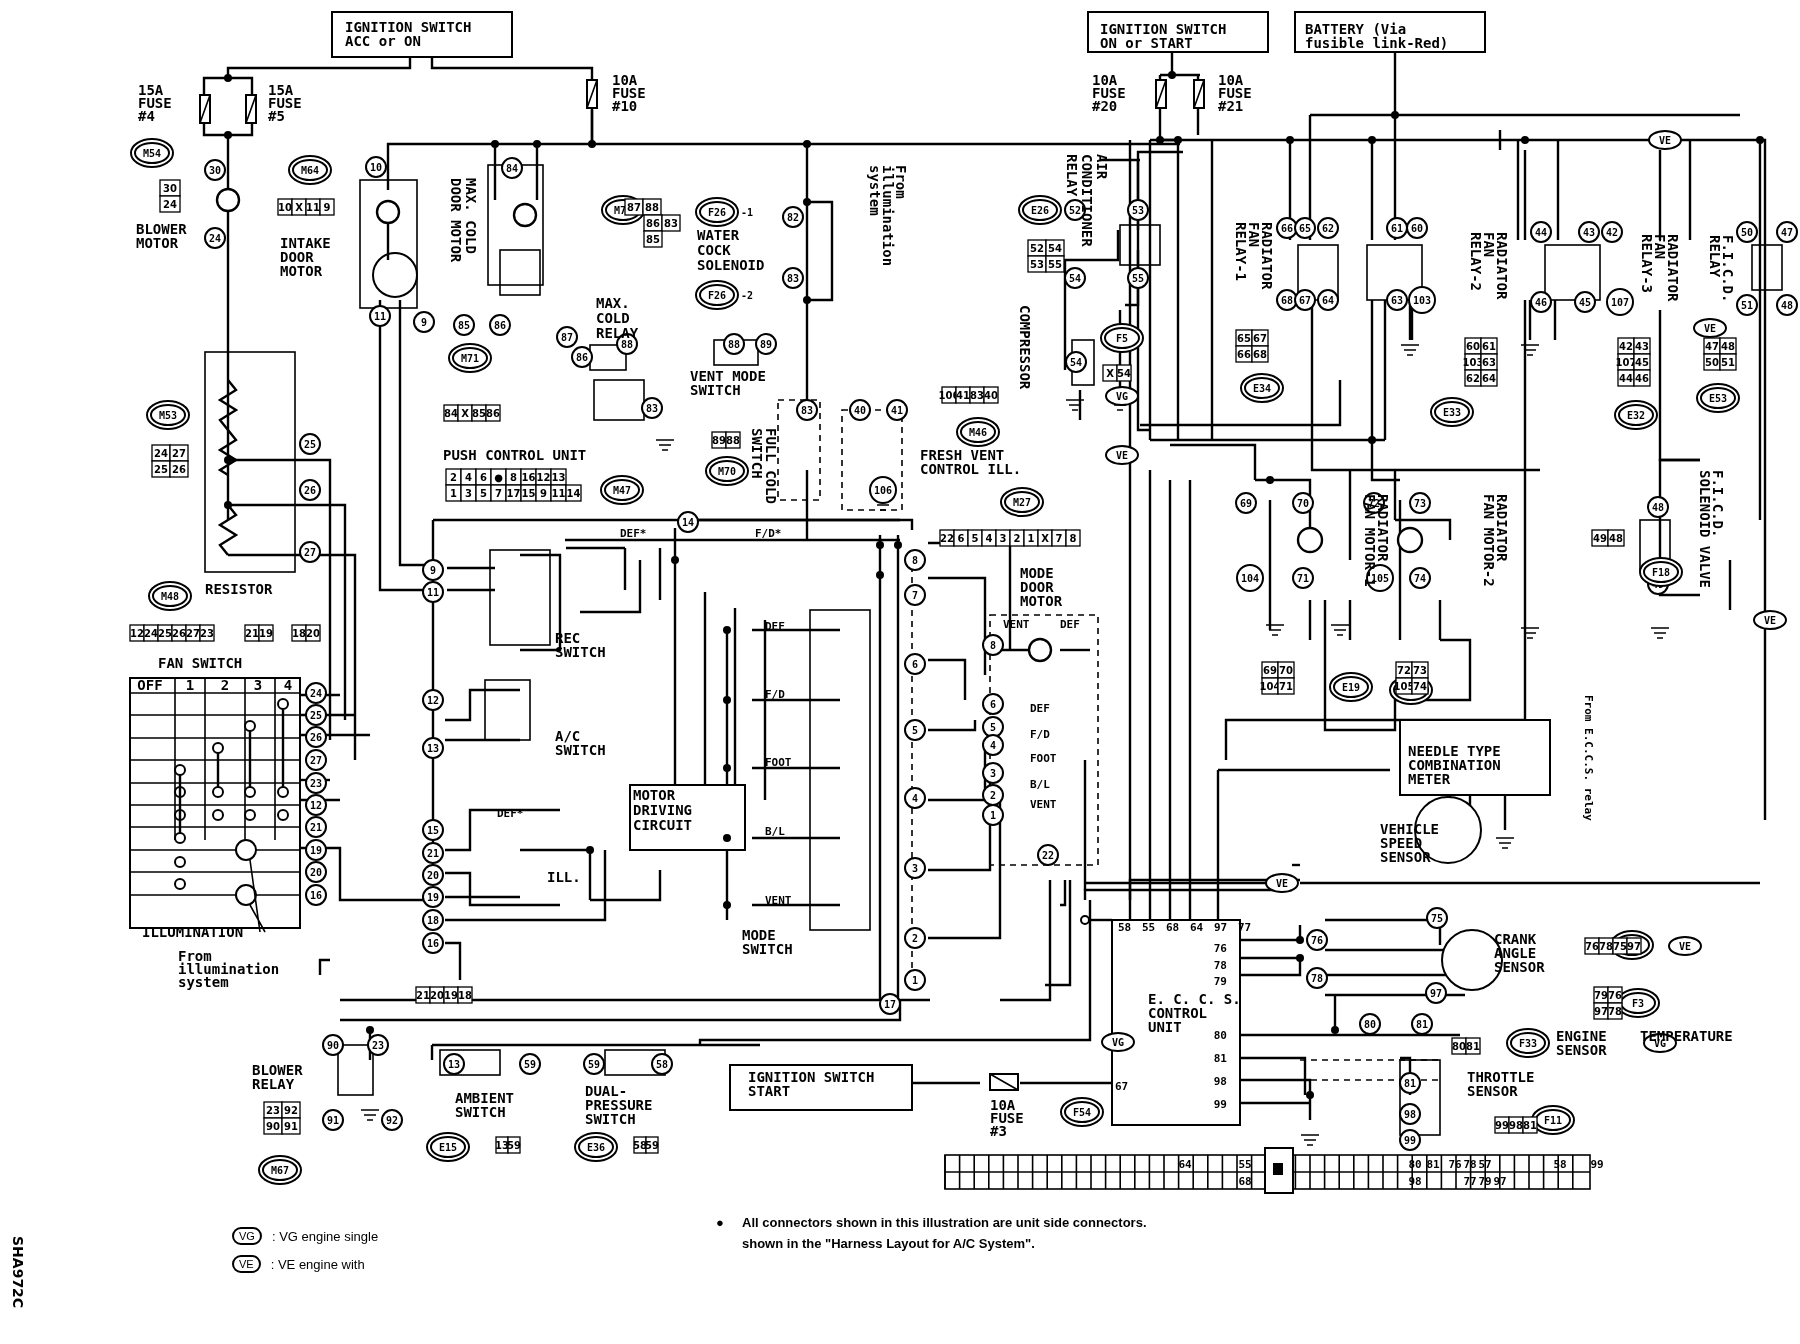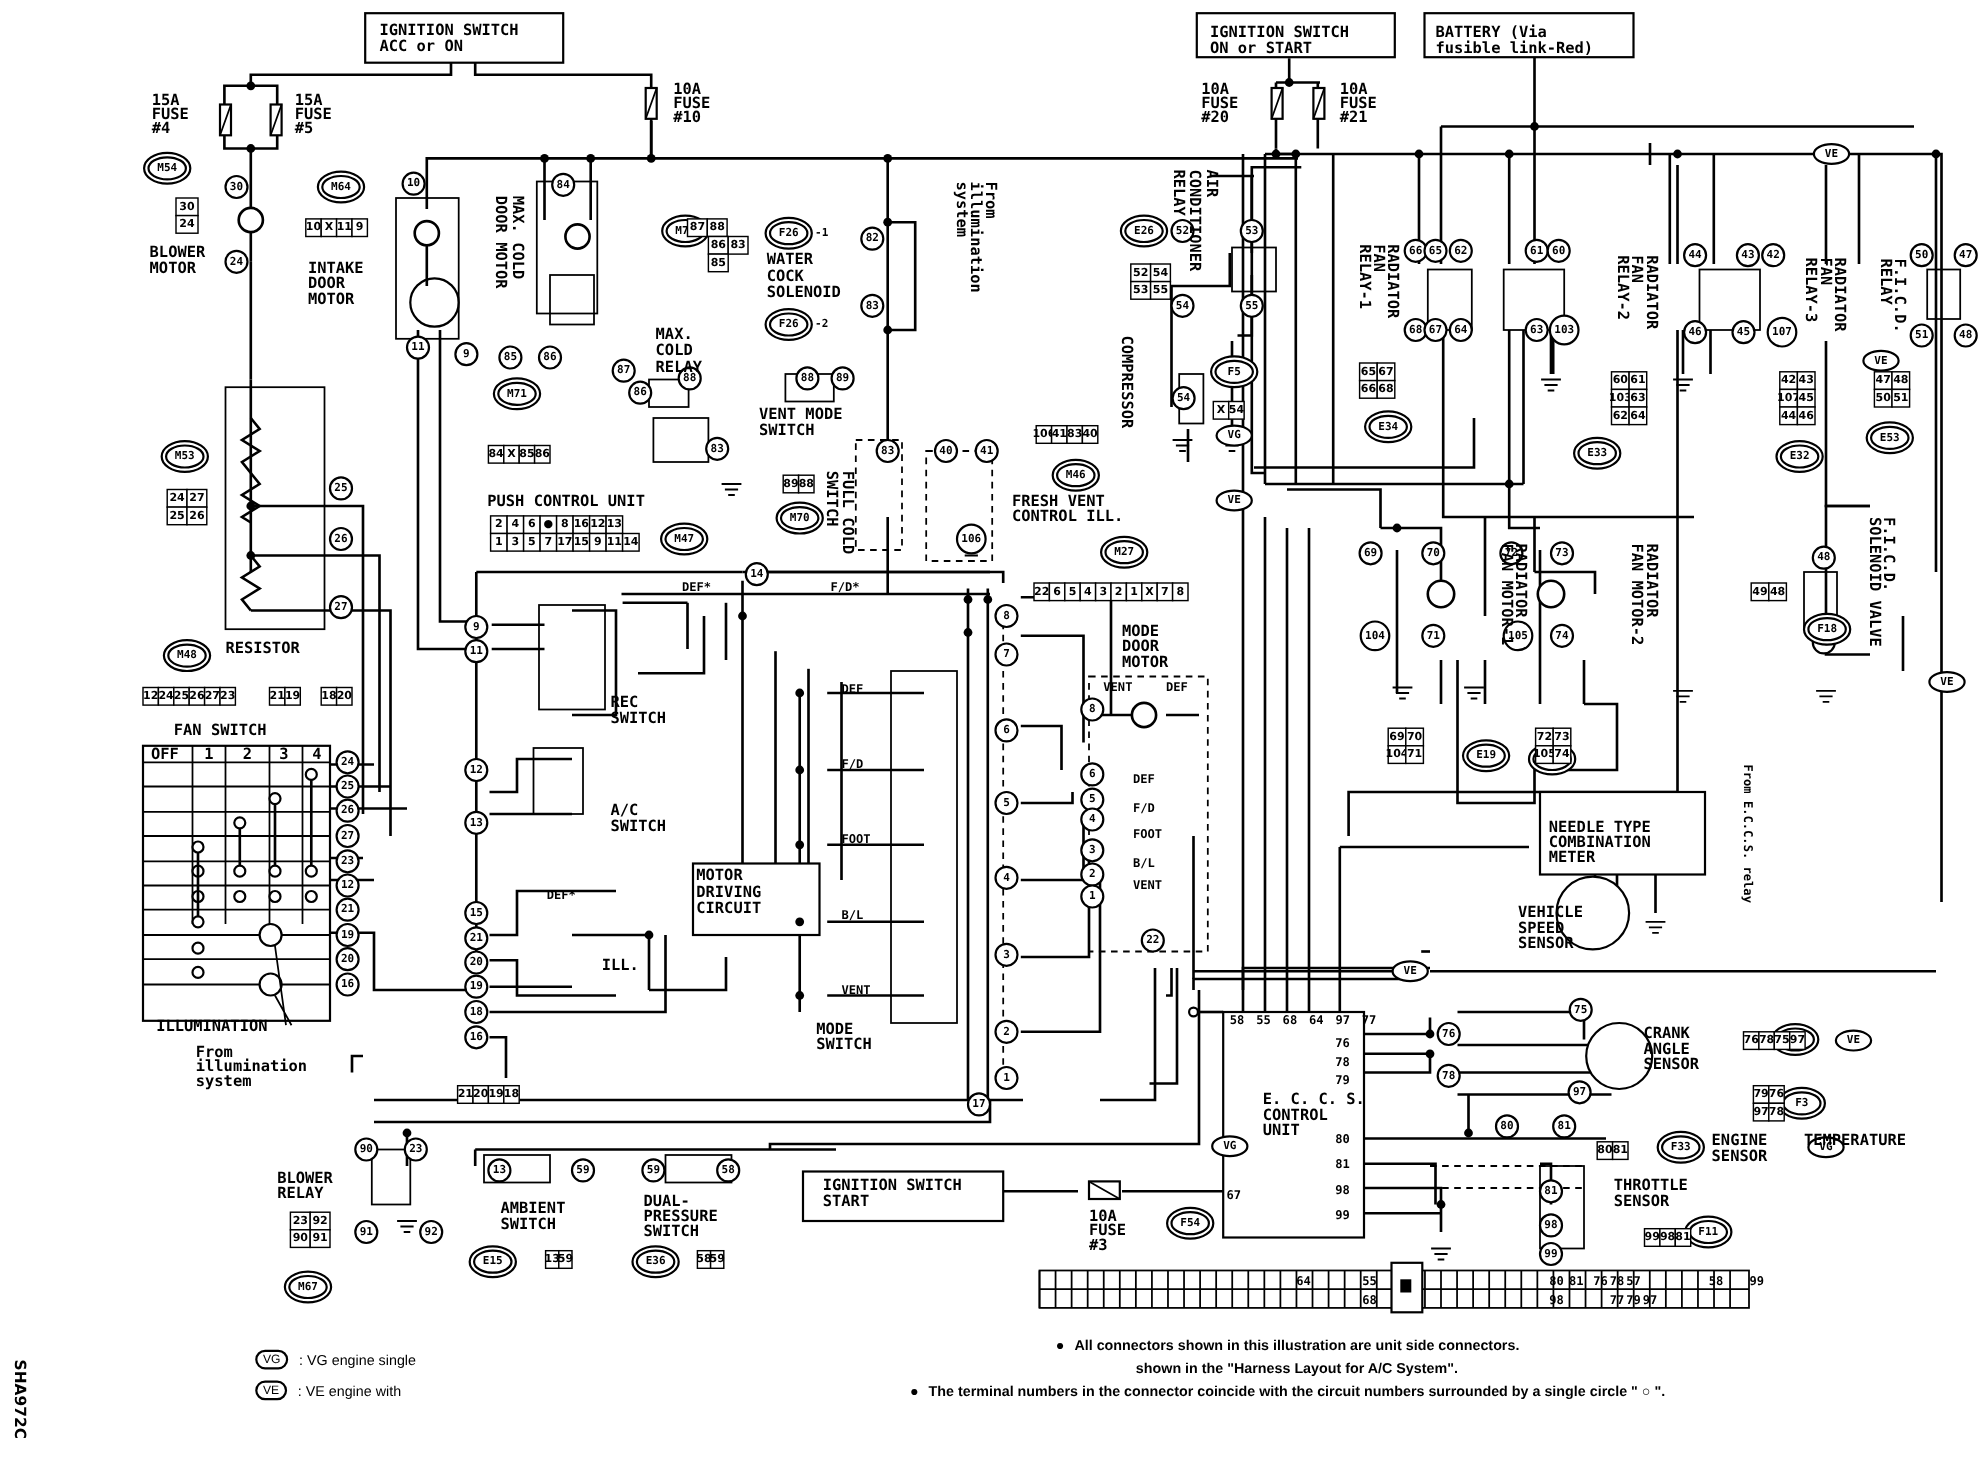--- a/index.html
+++ b/index.html
@@ -14,21 +14,21 @@
   .lbl{font-size:14px;}
   .sm{font-size:11px;}
   .pin circle{stroke:#000;stroke-width:2;fill:#fff;}
   .pin text{font-size:10px;font-weight:bold;text-anchor:middle;dominant-baseline:central;font-family:"DejaVu Sans Mono",monospace;}
   .conn rect{stroke:#000;stroke-width:3;fill:#fff;}
   .conn rect.inner{stroke-width:1.3;}
   .conn text{font-size:10px;font-weight:bold;text-anchor:middle;dominant-baseline:central;font-family:"DejaVu Sans",sans-serif;}
   .eng ellipse{stroke:#000;stroke-width:2;fill:#fff;}
   .eng text{font-size:10px;font-weight:bold;text-anchor:middle;dominant-baseline:central;}
   .notes{position:absolute;left:716px;top:1212px;width:900px;font-family:"Liberation Sans",sans-serif;font-weight:bold;font-size:13px;line-height:21px;}
-  .notes div{white-space:nowrap;text-align:center;}
+  .notes div{white-space:nowrap;}
   .bullet{display:inline-block;width:26px;}
   .legend{position:absolute;left:232px;top:1222px;font-family:"Liberation Sans",sans-serif;font-size:13px;}
   .legend .row{height:28px;display:flex;align-items:center;}
   .legend .badge{display:inline-block;border:2px solid #000;border-radius:11px;padding:1px 5px;font-size:11px;margin-right:10px;}
   .figid{position:absolute;left:6px;top:1236px;width:20px;font-family:"DejaVu Sans",sans-serif;font-weight:bold;font-size:14px;writing-mode:vertical-rl;}
 </style>
 </head>
 <body>
 
 <svg id="schem" width="1800" height="1344" viewBox="0 0 1800 1344">
@@ -1761,16 +1761,15 @@
   <div class="row">
     <span class="badge">VE</span>
     <span>:&nbsp;</span>
     <span>VE engine with</span>
   </div>
 </div>
 
 <div class="notes">
   <div><span class="bullet">●</span><span>All connectors shown in this illustration are unit side connectors.</span></div>
   <div><span class="bullet"></span><span>shown in the "Harness Layout for A/C System".</span></div>
-  <div><span class="bullet">●</span><span>The terminal numbers in the connector coincide with the circuit numbers surrounded by a single circle " ○ ".</span></div>
 </div>
 
 <div class="figid">SHA972C</div>
 
 </body></html>

